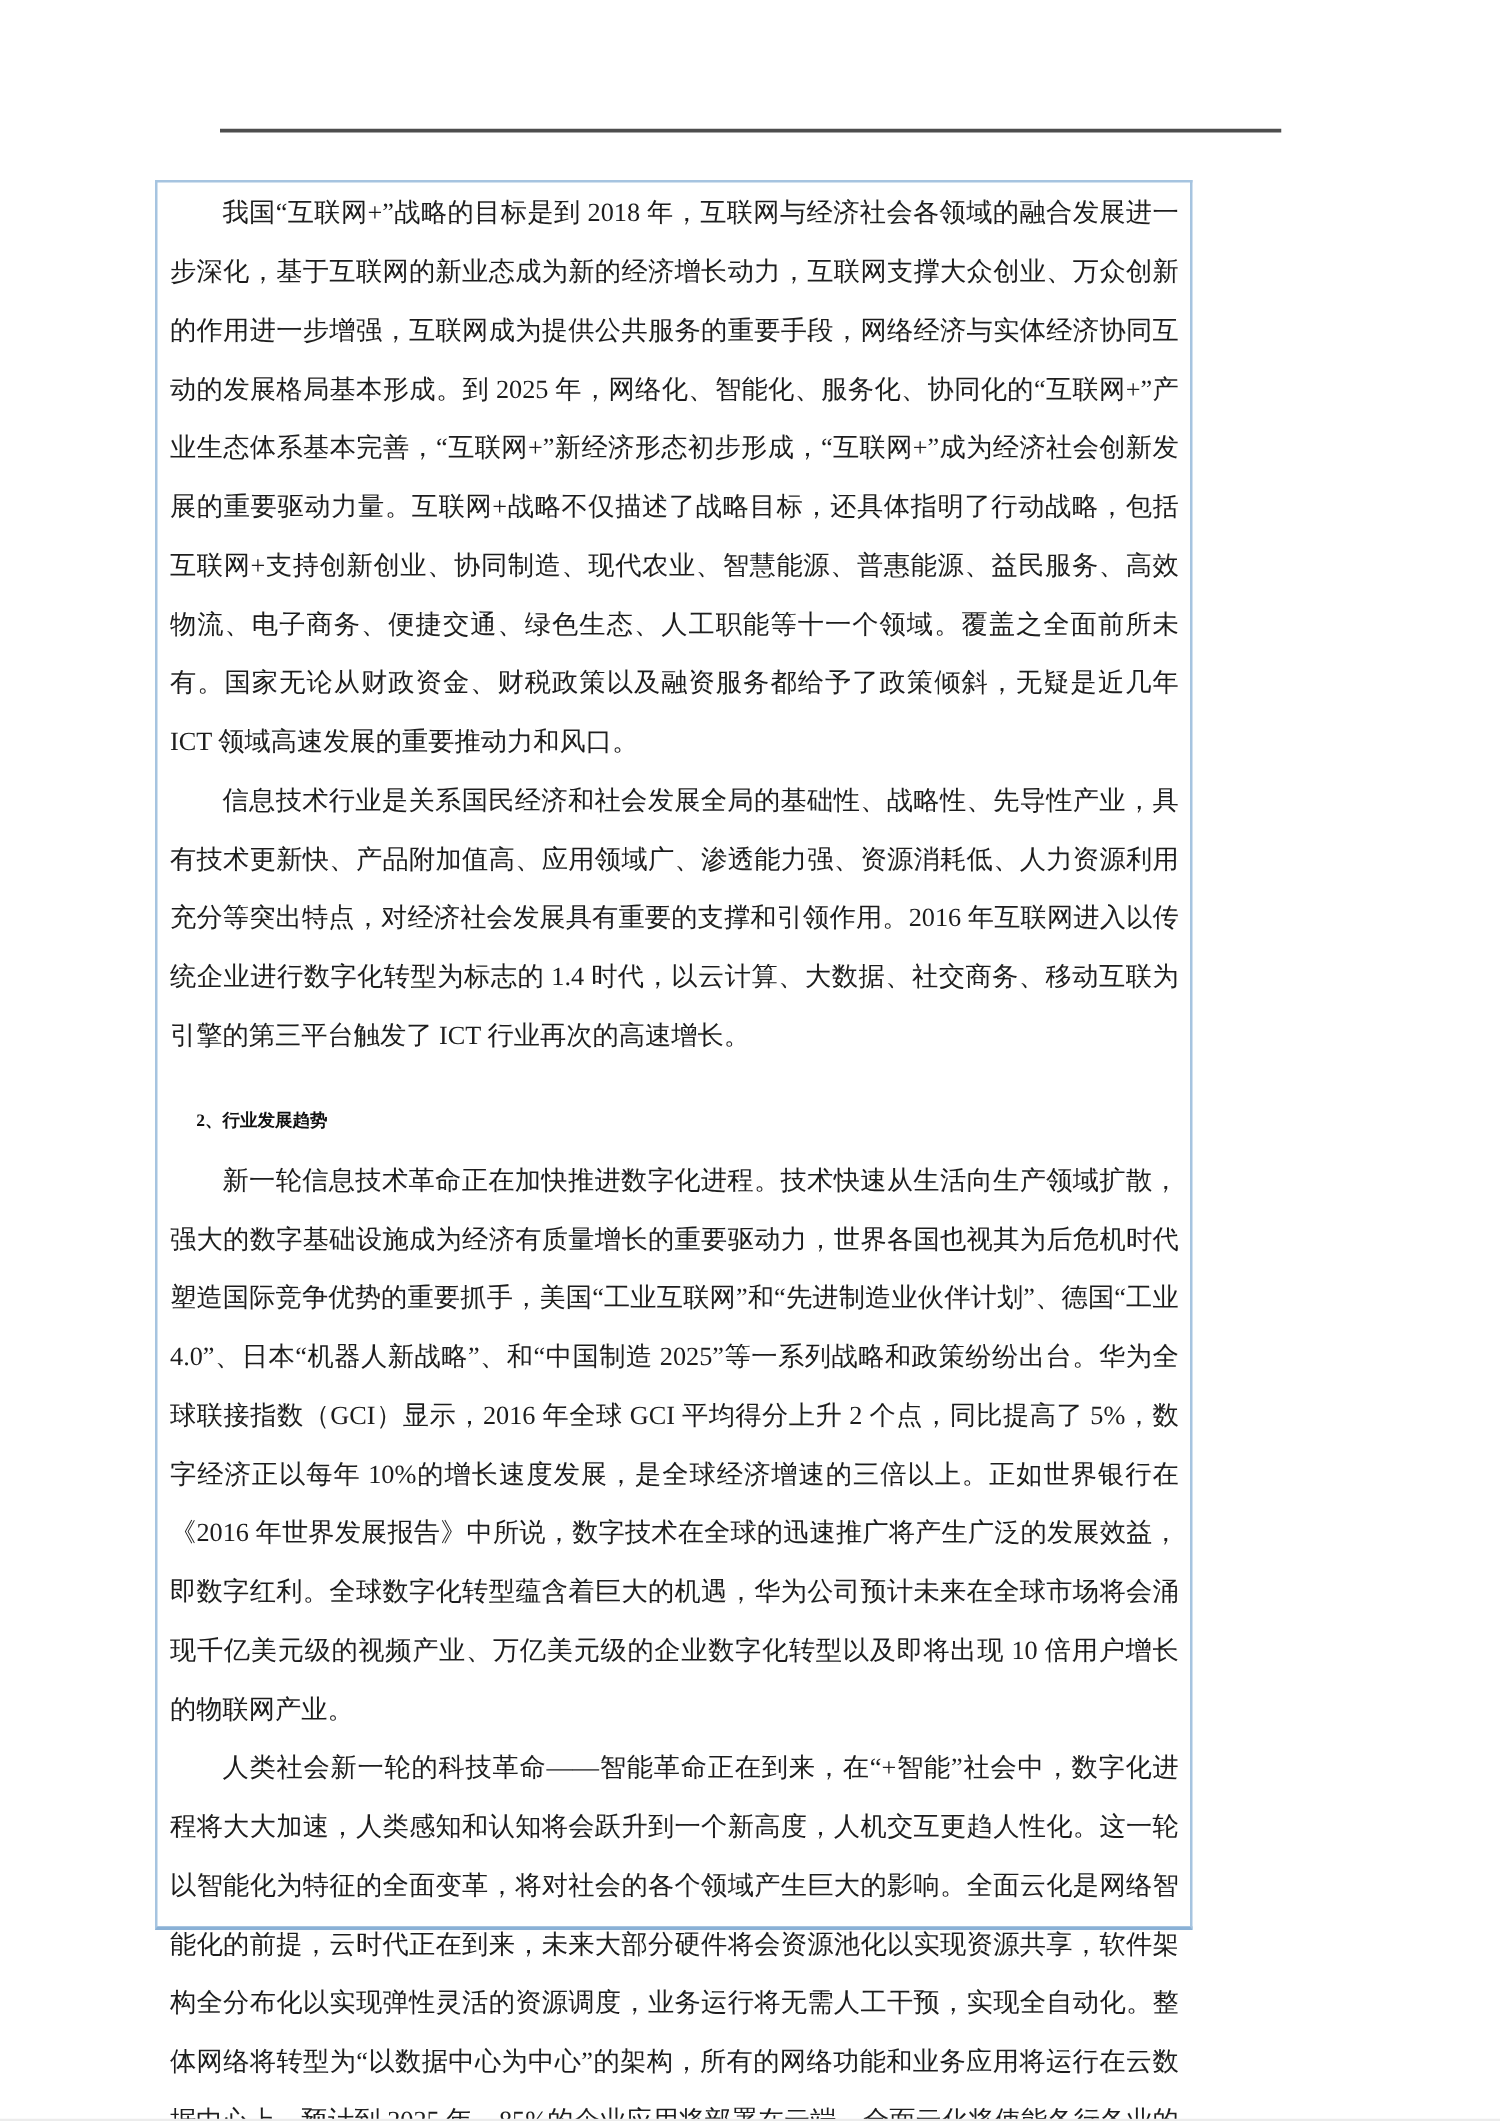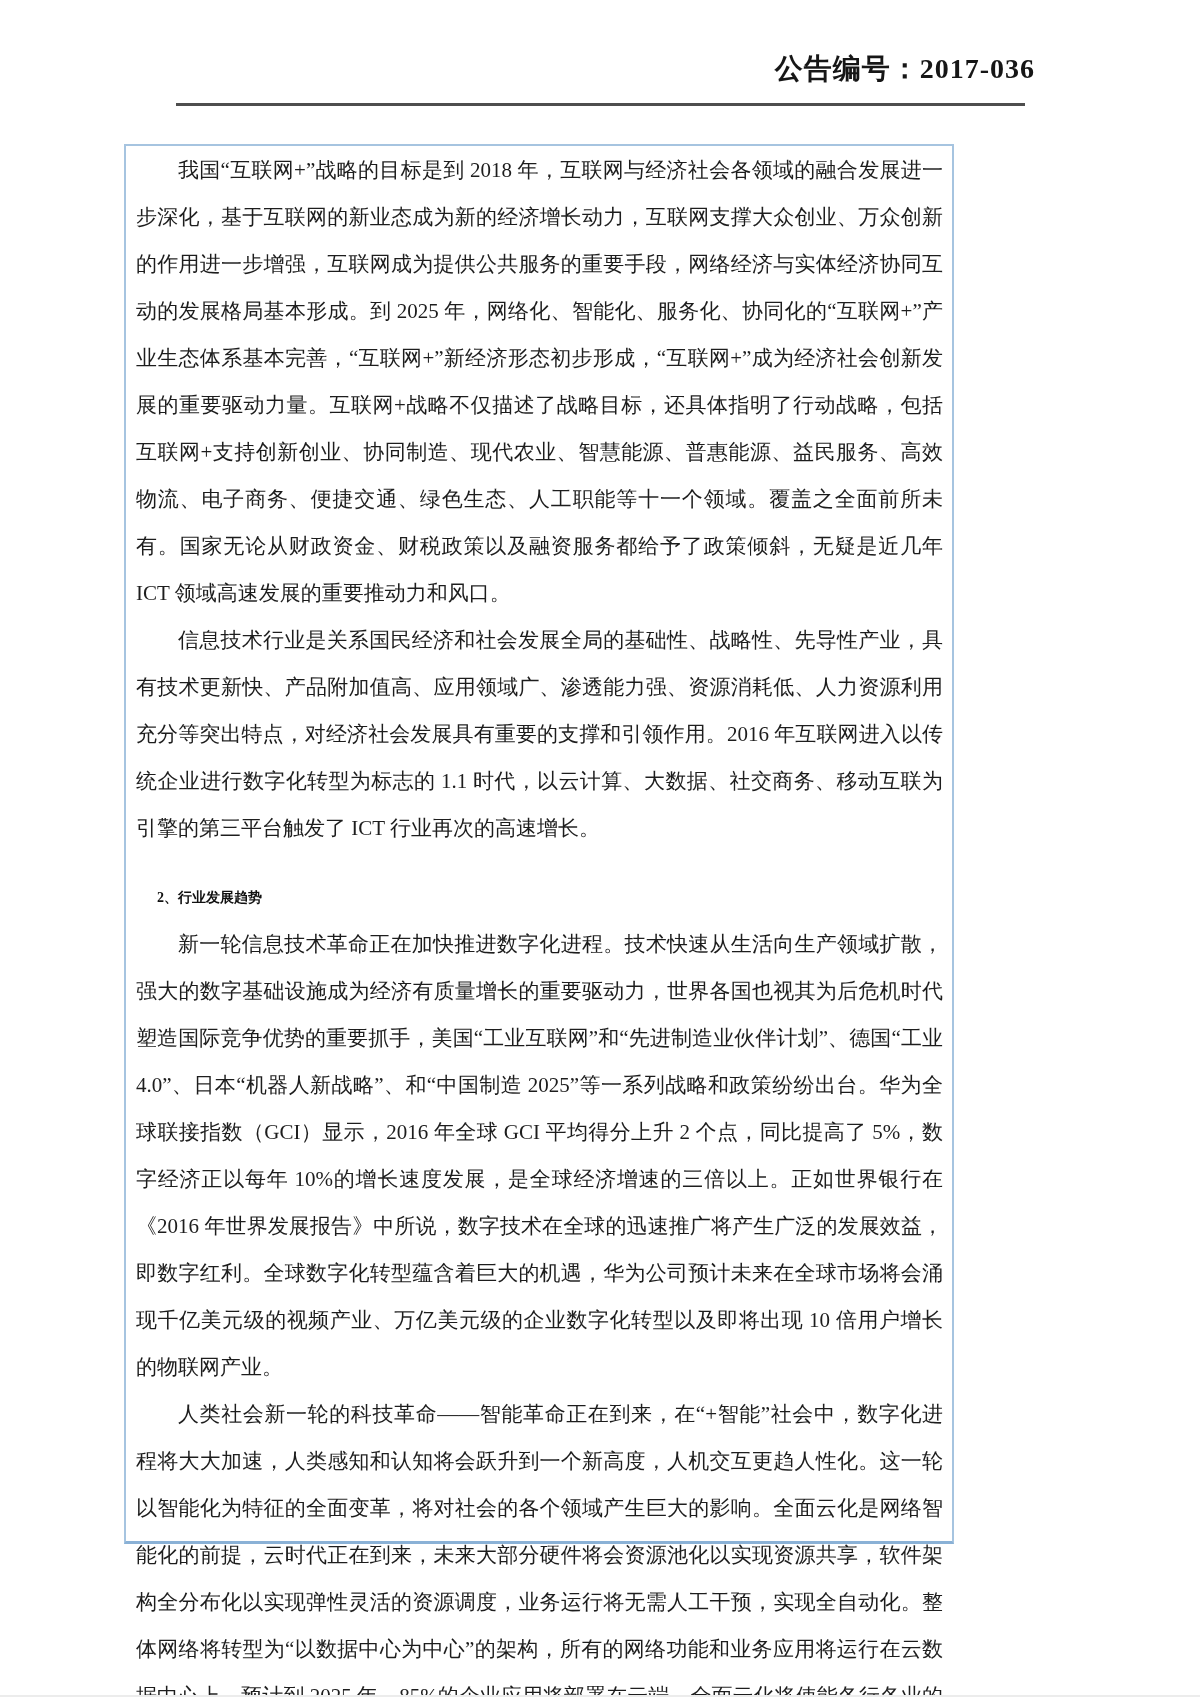--- a/index.html
+++ b/index.html
@@ -76,29 +76,28 @@
     width: 1200px;
     height: 2px;
     background: #ececec;
   }
 </style>
 </head>
 <body>
 
 <div class="page">
 
-  <div class="doc-number">公告编号：2017-036</div>
 
   <div class="header-rule"></div>
 
   <div class="content-box">
 
     <p class="body-par">我国“互联网+”战略的目标是到 2018 年，互联网与经济社会各领域的融合发展进一步深化，基于互联网的新业态成为新的经济增长动力，互联网支撑大众创业、万众创新的作用进一步增强，互联网成为提供公共服务的重要手段，网络经济与实体经济协同互动的发展格局基本形成。到 2025 年，网络化、智能化、服务化、协同化的“互联网+”产业生态体系基本完善，“互联网+”新经济形态初步形成，“互联网+”成为经济社会创新发展的重要驱动力量。互联网+战略不仅描述了战略目标，还具体指明了行动战略，包括互联网+支持创新创业、协同制造、现代农业、智慧能源、普惠能源、益民服务、高效物流、电子商务、便捷交通、绿色生态、人工职能等十一个领域。覆盖之全面前所未有。国家无论从财政资金、财税政策以及融资服务都给予了政策倾斜，无疑是近几年 ICT 领域高速发展的重要推动力和风口。</p>
 
-    <p class="body-par">信息技术行业是关系国民经济和社会发展全局的基础性、战略性、先导性产业，具有技术更新快、产品附加值高、应用领域广、渗透能力强、资源消耗低、人力资源利用充分等突出特点，对经济社会发展具有重要的支撑和引领作用。2016 年互联网进入以传统企业进行数字化转型为标志的 1.1 时代，以云计算、大数据、社交商务、移动互联为引擎的第三平台触发了 ICT 行业再次的高速增长。</p>
+    <p class="body-par">信息技术行业是关系国民经济和社会发展全局的基础性、战略性、先导性产业，具有技术更新快、产品附加值高、应用领域广、渗透能力强、资源消耗低、人力资源利用充分等突出特点，对经济社会发展具有重要的支撑和引领作用。2016 年互联网进入以传统企业进行数字化转型为标志的 1.4 时代，以云计算、大数据、社交商务、移动互联为引擎的第三平台触发了 ICT 行业再次的高速增长。</p>
 
     <p class="section-heading first">2、行业发展趋势</p>
 
     <p class="body-par">新一轮信息技术革命正在加快推进数字化进程。技术快速从生活向生产领域扩散，强大的数字基础设施成为经济有质量增长的重要驱动力，世界各国也视其为后危机时代塑造国际竞争优势的重要抓手，美国“工业互联网”和“先进制造业伙伴计划”、德国“工业 4.0”、日本“机器人新战略”、和“中国制造 2025”等一系列战略和政策纷纷出台。华为全球联接指数（GCI）显示，2016 年全球 GCI 平均得分上升 2 个点，同比提高了 5%，数字经济正以每年 10%的增长速度发展，是全球经济增速的三倍以上。正如世界银行在《2016 年世界发展报告》中所说，数字技术在全球的迅速推广将产生广泛的发展效益，即数字红利。全球数字化转型蕴含着巨大的机遇，华为公司预计未来在全球市场将会涌现千亿美元级的视频产业、万亿美元级的企业数字化转型以及即将出现 10 倍用户增长的物联网产业。</p>
 
     <p class="body-par">人类社会新一轮的科技革命——智能革命正在到来，在“+智能”社会中，数字化进程将大大加速，人类感知和认知将会跃升到一个新高度，人机交互更趋人性化。这一轮以智能化为特征的全面变革，将对社会的各个领域产生巨大的影响。全面云化是网络智能化的前提，云时代正在到来，未来大部分硬件将会资源池化以实现资源共享，软件架构全分布化以实现弹性灵活的资源调度，业务运行将无需人工干预，实现全自动化。整体网络将转型为“以数据中心为中心”的架构，所有的网络功能和业务应用将运行在云数据中心上。预计到 2025 年，85%的企业应用将部署在云端。全面云化将使能各行各业的数字化转型，并为构建未来强大的云端智能大脑奠定网络设施基础。</p>
 
 
   </div>
 

